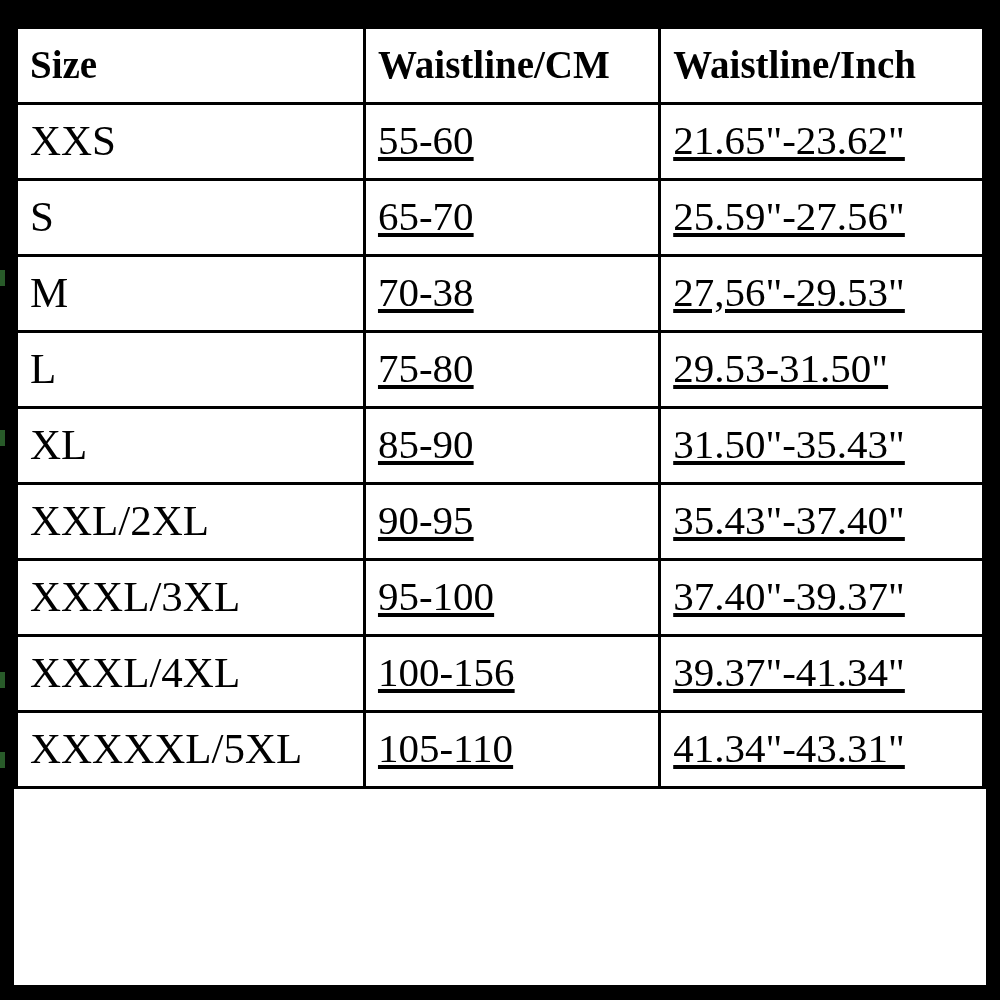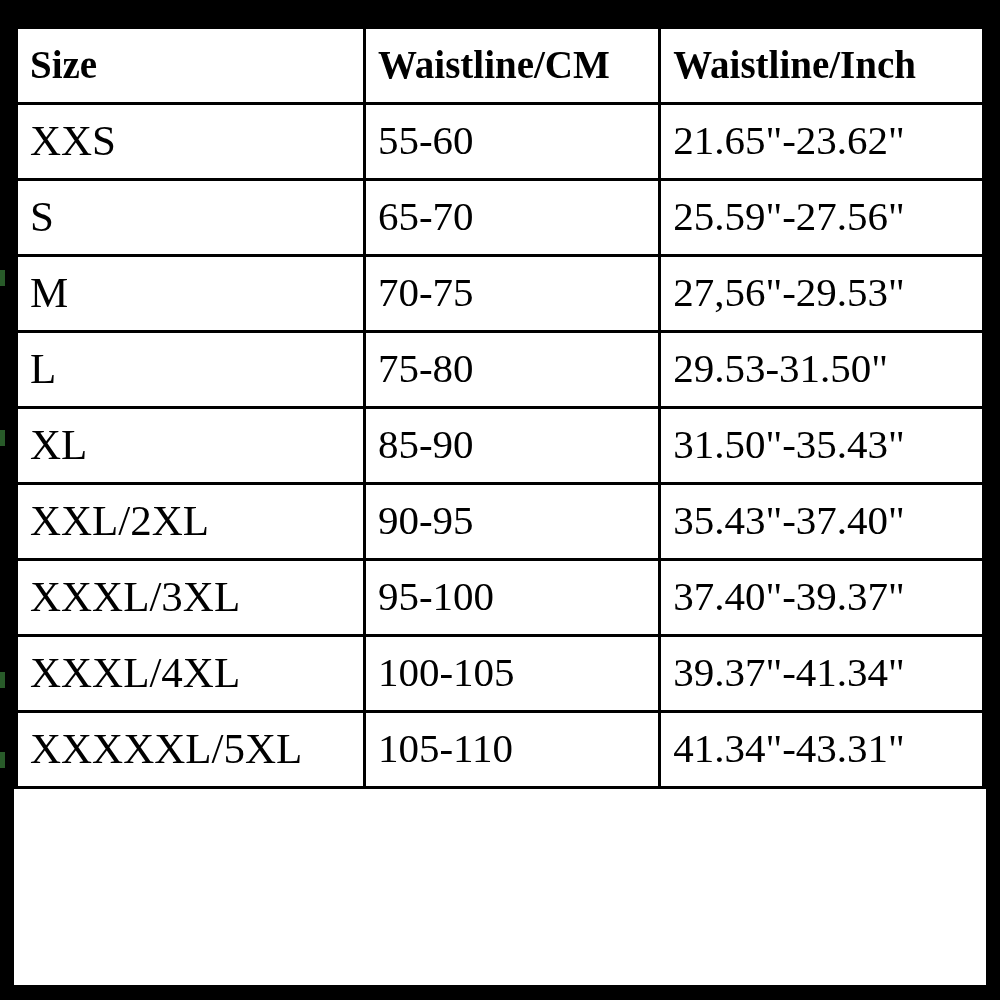--- a/index.html
+++ b/index.html
@@ -57,20 +57,21 @@
   }
   table.size-table tbody td.size-cell {
     font-weight: normal;
     font-size: 43px;
     line-height: 1.0;
   }
   table.size-table tbody td.val-cell {
     font-weight: normal;
     font-size: 41px;
     line-height: 1.0;
+    text-decoration: underline;
   }
   
   table.size-table tr:first-child th { border-top-width: 4px; }
   table.size-table tr td:first-child,
   table.size-table tr th:first-child { border-left-width: 4px; }
   table.size-table tr td:last-child,
   table.size-table tr th:last-child { border-right-width: 4px; }
 
   
   .edge-mark {
@@ -112,21 +113,21 @@
           <td class="val-cell">55-60</td>
           <td class="val-cell">21.65"-23.62"</td>
         </tr>
         <tr>
           <td class="size-cell">S</td>
           <td class="val-cell">65-70</td>
           <td class="val-cell">25.59"-27.56"</td>
         </tr>
         <tr>
           <td class="size-cell">M</td>
-          <td class="val-cell">70-75</td>
+          <td class="val-cell">70-38</td>
           <td class="val-cell">27,56"-29.53"</td>
         </tr>
         <tr>
           <td class="size-cell">L</td>
           <td class="val-cell">75-80</td>
           <td class="val-cell">29.53-31.50"</td>
         </tr>
         <tr>
           <td class="size-cell">XL</td>
           <td class="val-cell">85-90</td>
@@ -137,21 +138,21 @@
           <td class="val-cell">90-95</td>
           <td class="val-cell">35.43"-37.40"</td>
         </tr>
         <tr>
           <td class="size-cell">XXXL/3XL</td>
           <td class="val-cell">95-100</td>
           <td class="val-cell">37.40"-39.37"</td>
         </tr>
         <tr>
           <td class="size-cell">XXXL/4XL</td>
-          <td class="val-cell">100-105</td>
+          <td class="val-cell">100-156</td>
           <td class="val-cell">39.37"-41.34"</td>
         </tr>
         <tr>
           <td class="size-cell">XXXXXL/5XL</td>
           <td class="val-cell">105-110</td>
           <td class="val-cell">41.34"-43.31"</td>
         </tr>
       </tbody>
     </table>
   </div>

